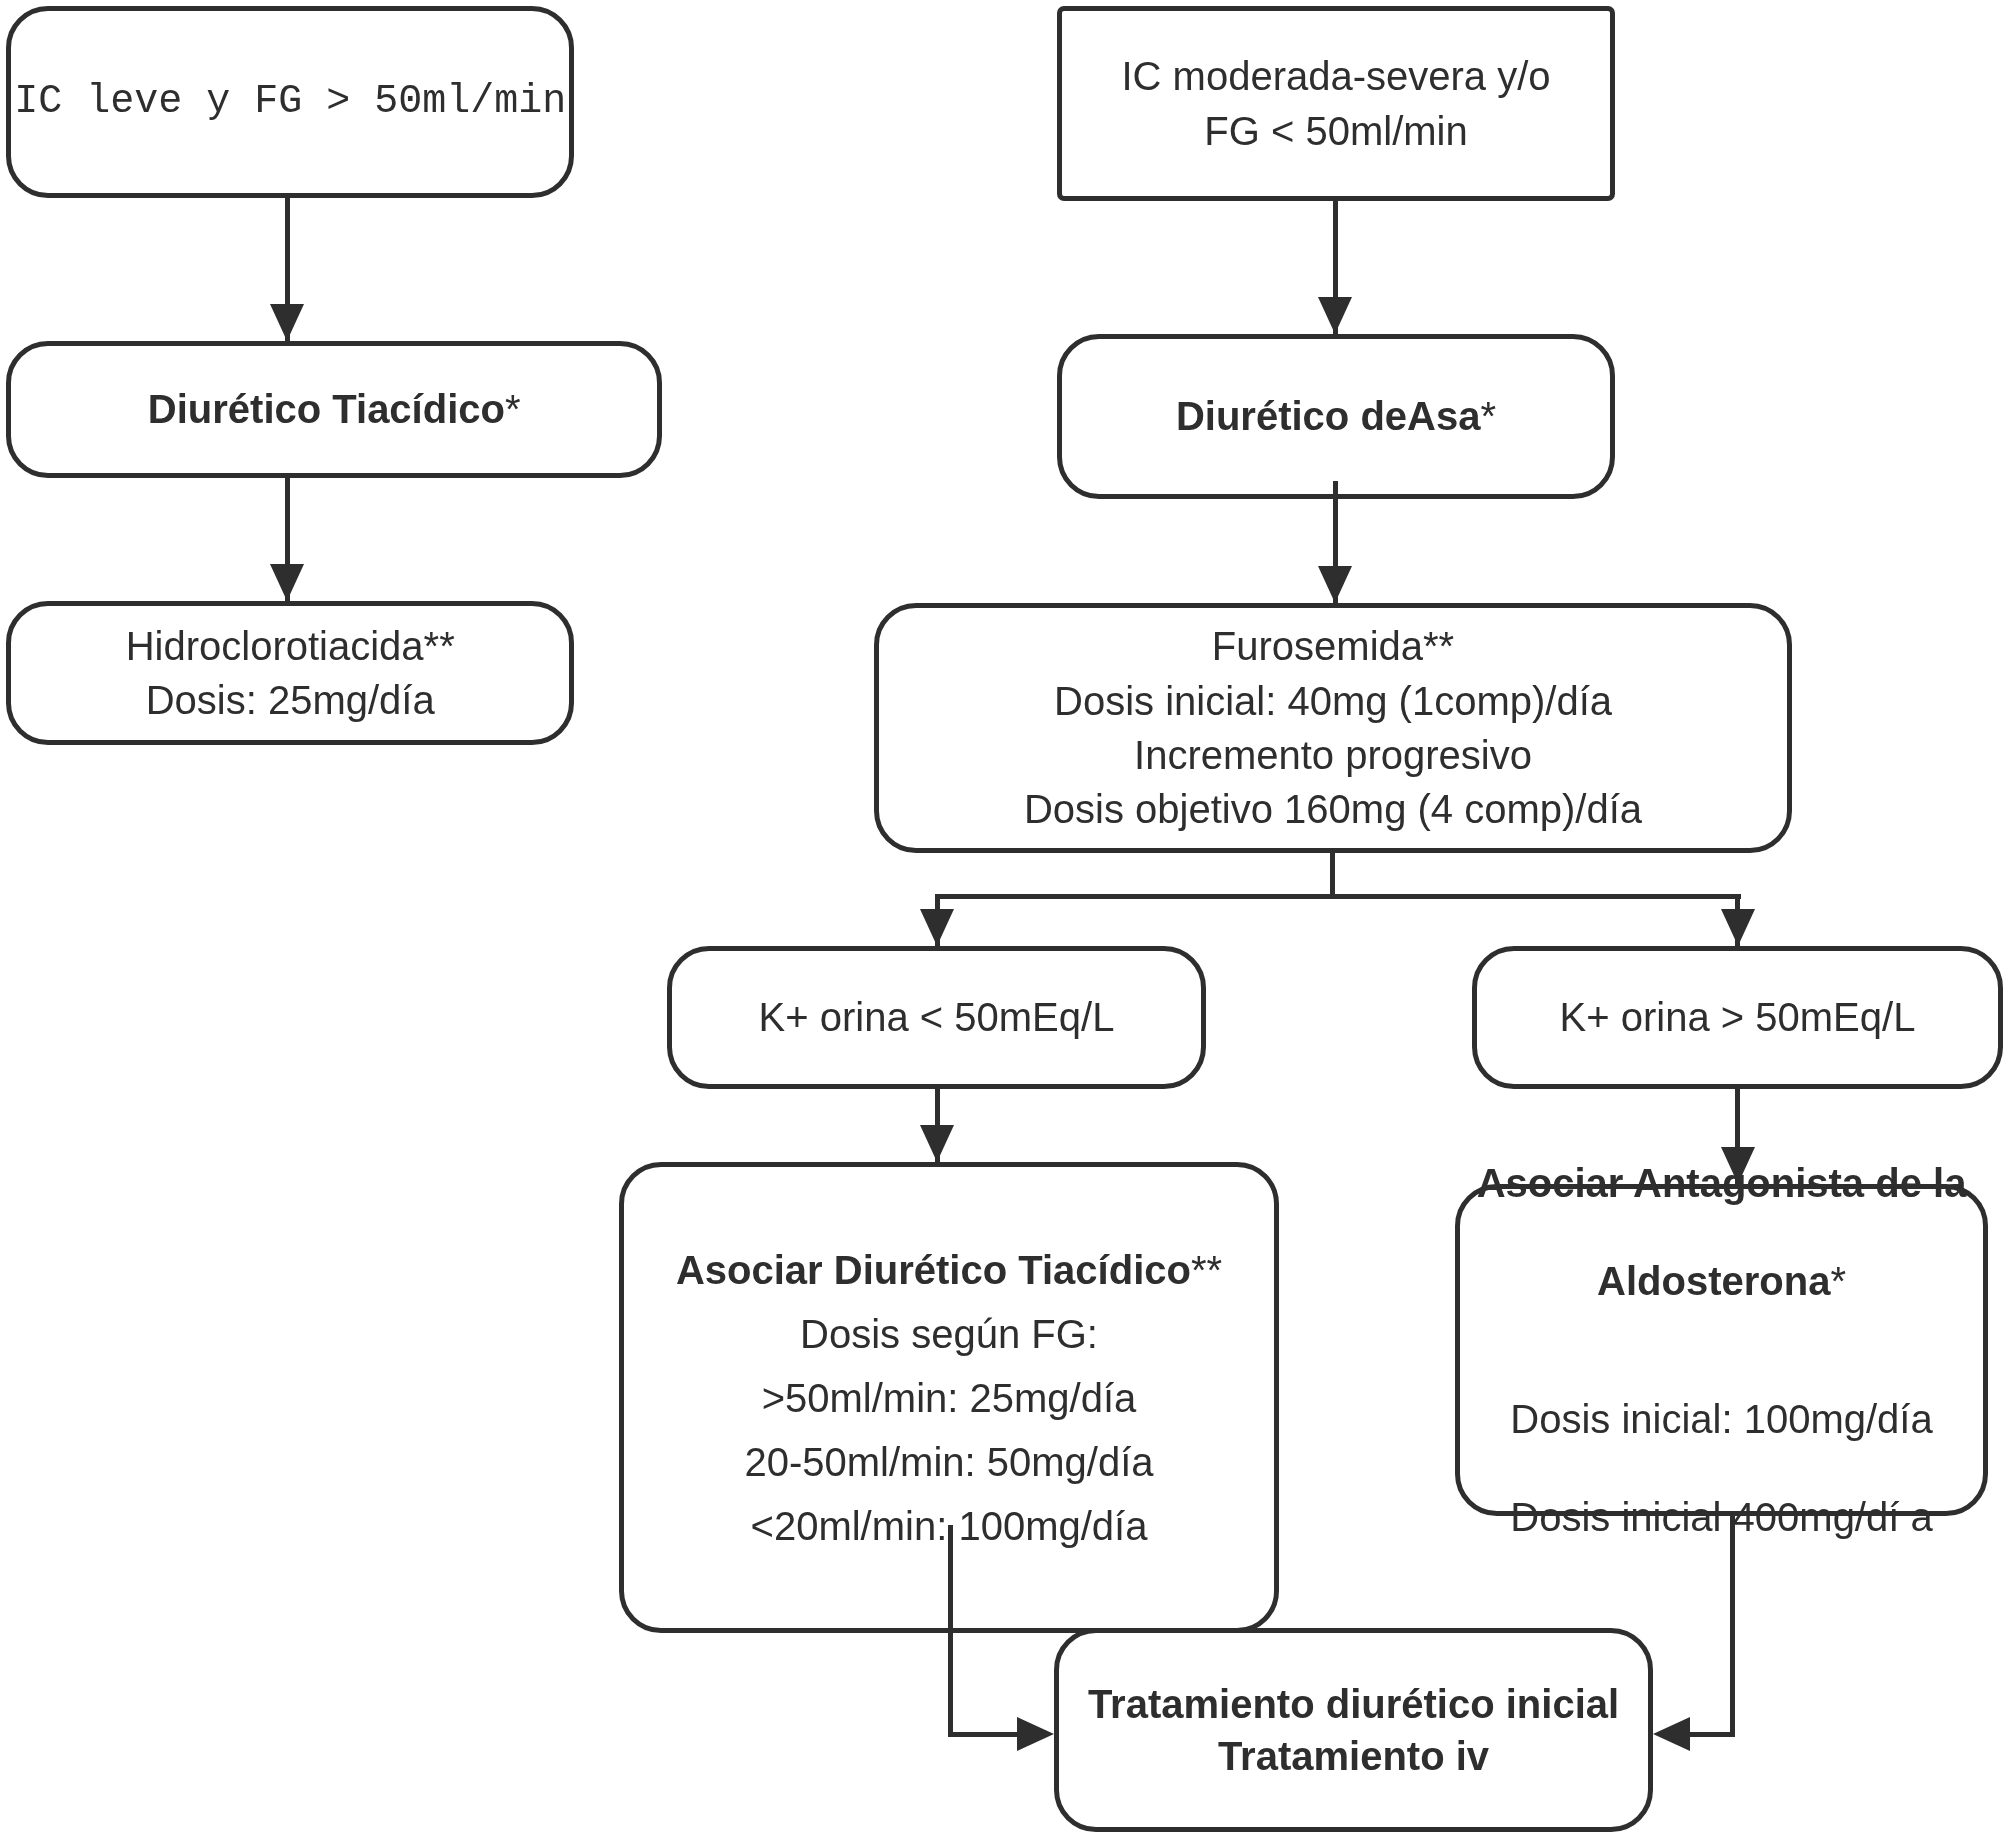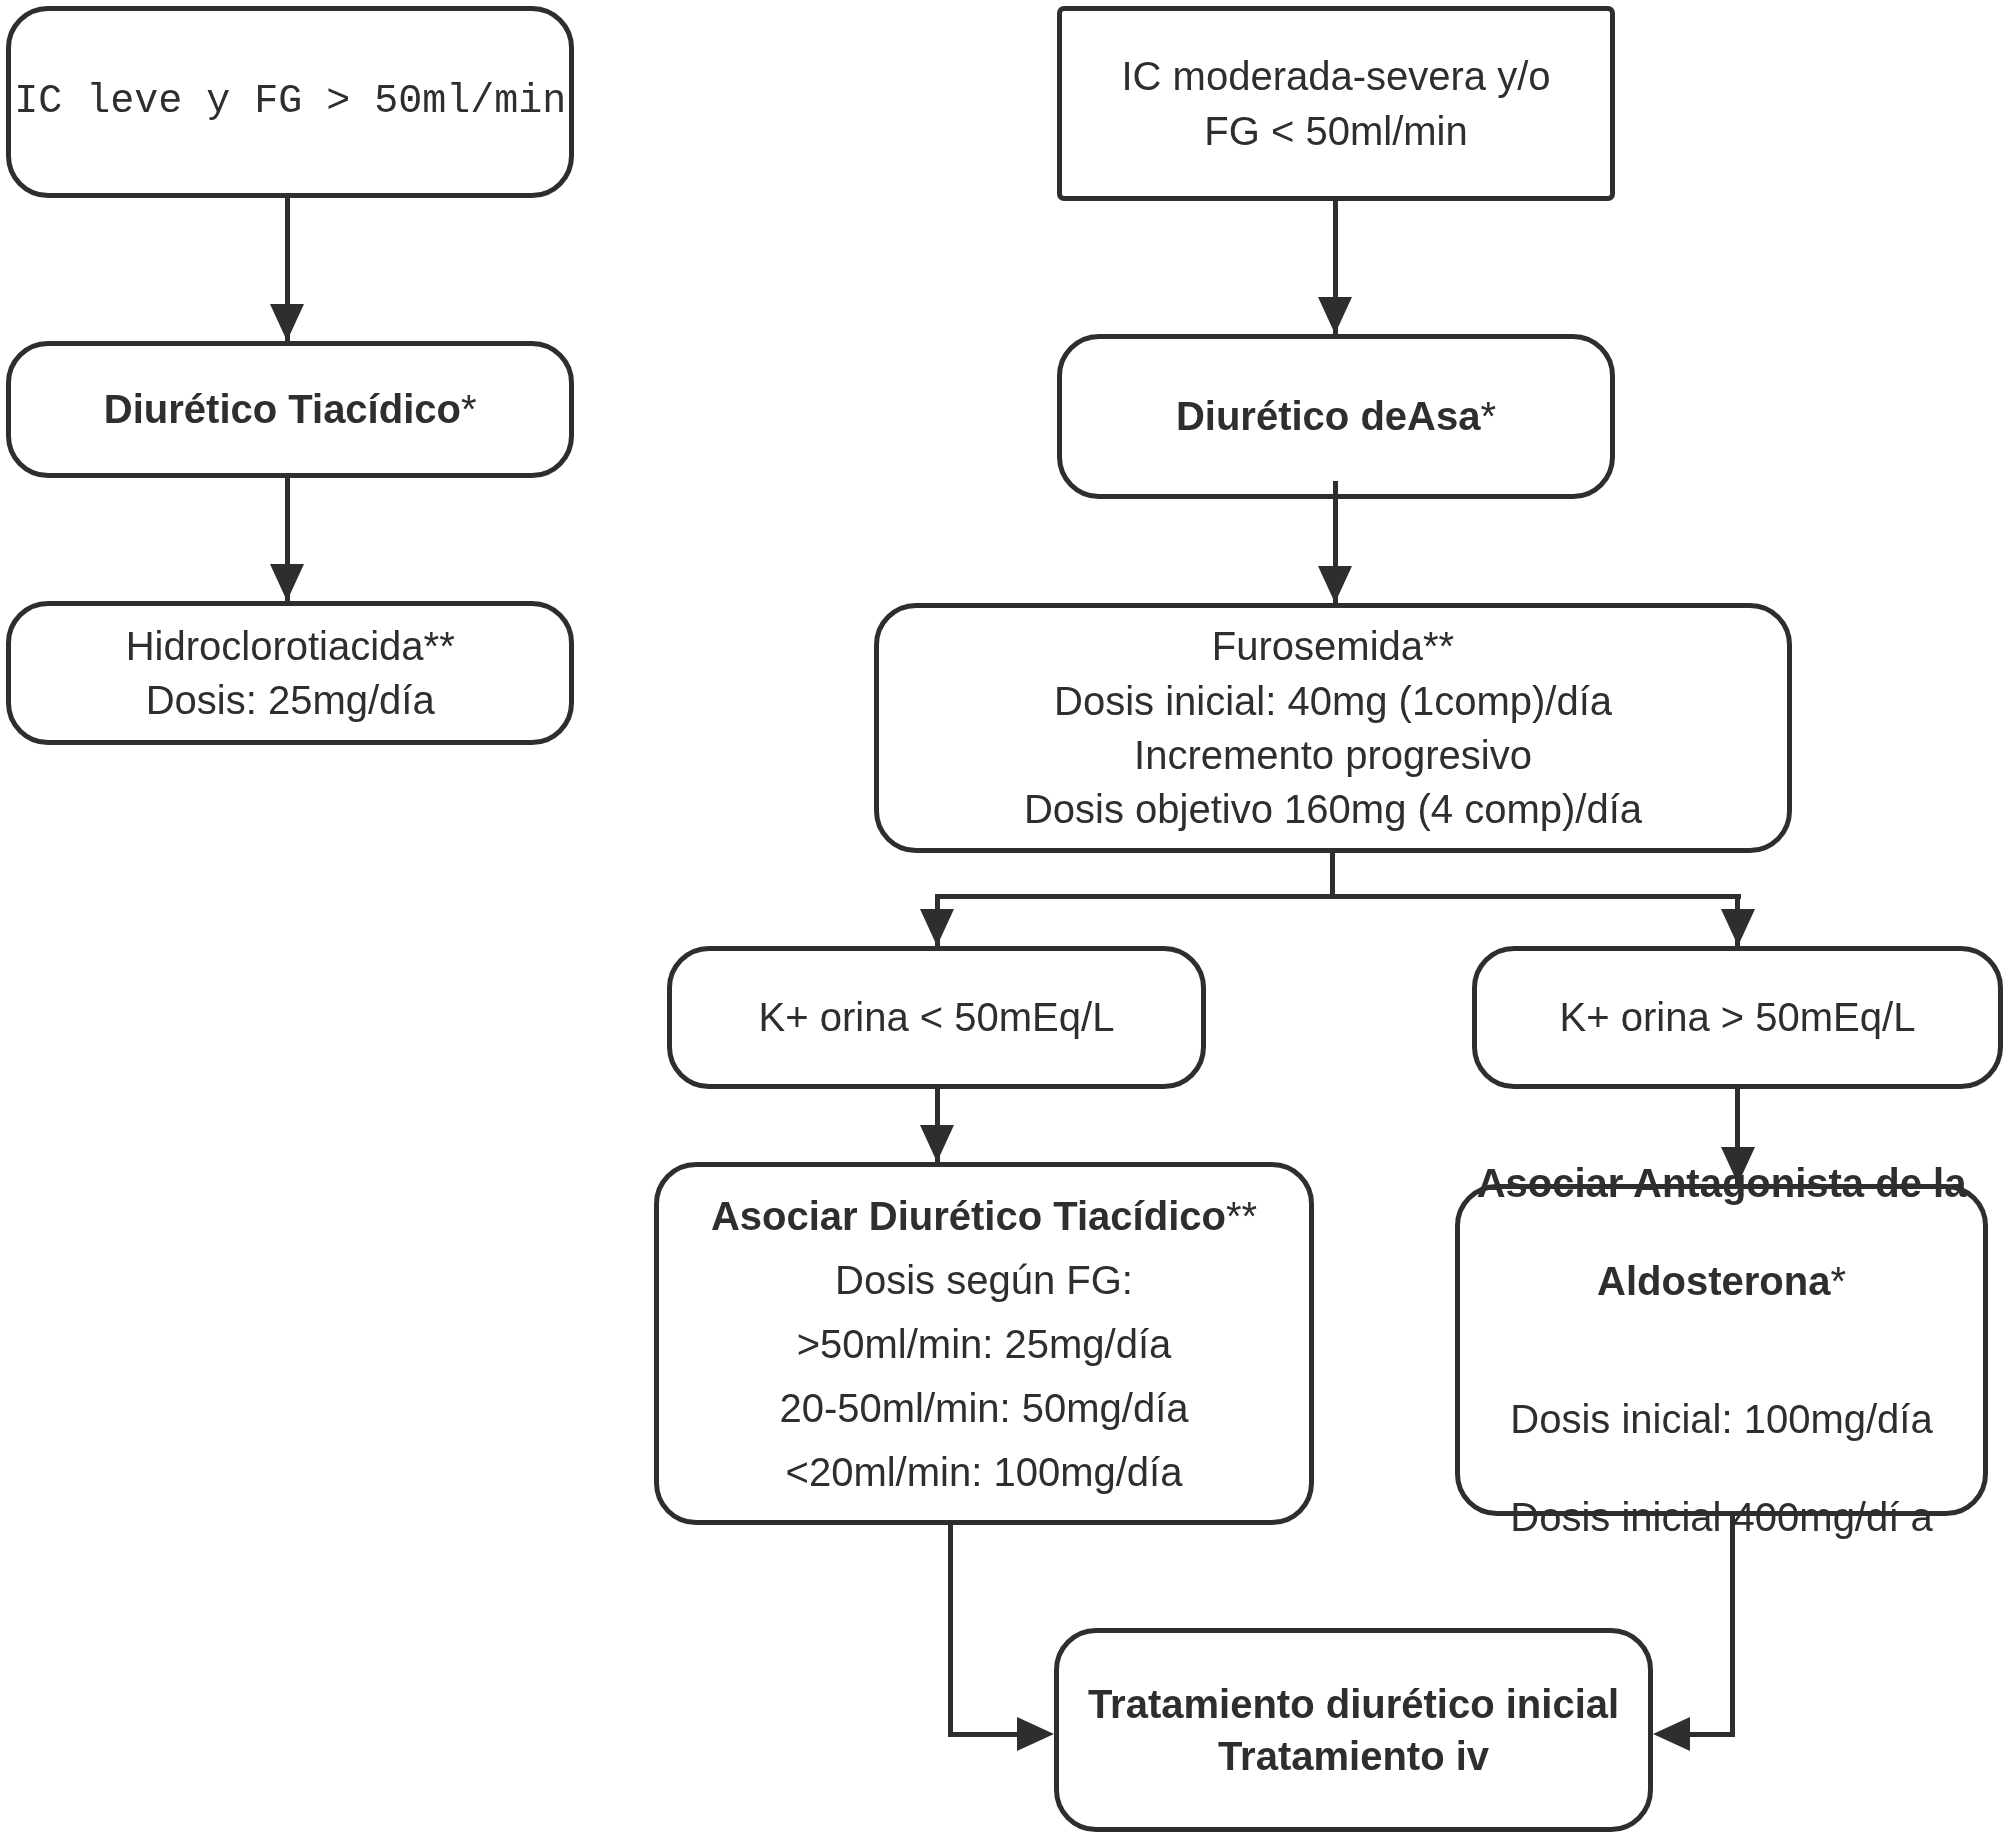--- a/index.html
+++ b/index.html
@@ -63,21 +63,21 @@
 
 <div id="canvas">
 
   <div class="box" style="left:6.2px;top:6.2px;width:568px;height:192px;font-family:Liberation Mono, monospace;">
     <div class="ln">IC leve y FG &gt; 50ml/min</div>
   </div>
 
   <div class="vline" style="left:285px;top:198px;height:143px;"></div>
   <div class="arr-down" style="left:270px;top:304px;"></div>
 
-  <div class="box" style="left:6.2px;top:341px;width:568px;height:137px;">
+  <div class="box" style="left:6.2px;top:341px;width:656px;height:137px;">
     <div class="ln bold"><span>Diurético Tiacídico</span><span class="mark">*</span></div>
   </div>
 
   <div class="vline" style="left:285px;top:477px;height:124px;"></div>
   <div class="arr-down" style="left:270px;top:564px;"></div>
 
   <div class="box" style="left:6.2px;top:601px;width:568px;height:144px;">
     <div class="ln"><span>Hidroclorotiacida</span><span class="mark">**</span></div>
     <div class="ln">Dosis: 25mg/día</div>
   </div>
@@ -118,21 +118,21 @@
   <div class="box" style="left:1472px;top:946px;width:531px;height:143px;">
     <div class="ln">K+ orina &gt; 50mEq/L</div>
   </div>
 
   <div class="vline" style="left:935px;top:1089px;height:73px;"></div>
   <div class="arr-down" style="left:920px;top:1125px;"></div>
 
   <div class="vline" style="left:1735px;top:1089px;height:95px;"></div>
   <div class="arr-down" style="left:1721px;top:1147px;"></div>
 
-  <div class="box lh-lg" style="left:654px;top:1162px;width:660px;height:363px;">
+  <div class="box lh-lg" style="left:619px;top:1162px;width:660px;height:471px;">
     <div class="ln bold"><span>Asociar Diurético Tiacídico</span><span class="mark">**</span></div>
     <div class="ln">Dosis según FG:</div>
     <div class="ln">&gt;50ml/min: 25mg/día</div>
     <div class="ln">20-50ml/min: 50mg/día</div>
     <div class="ln">&lt;20ml/min: 100mg/día</div>
   </div>
 
   <div class="box lh-md" style="left:1455px;top:1184px;width:533px;height:332px;">
     <div class="ln bold">Asociar Antagonista de la</div>
     <div class="ln bold"><span>Aldosterona</span><span class="mark">*</span></div>

